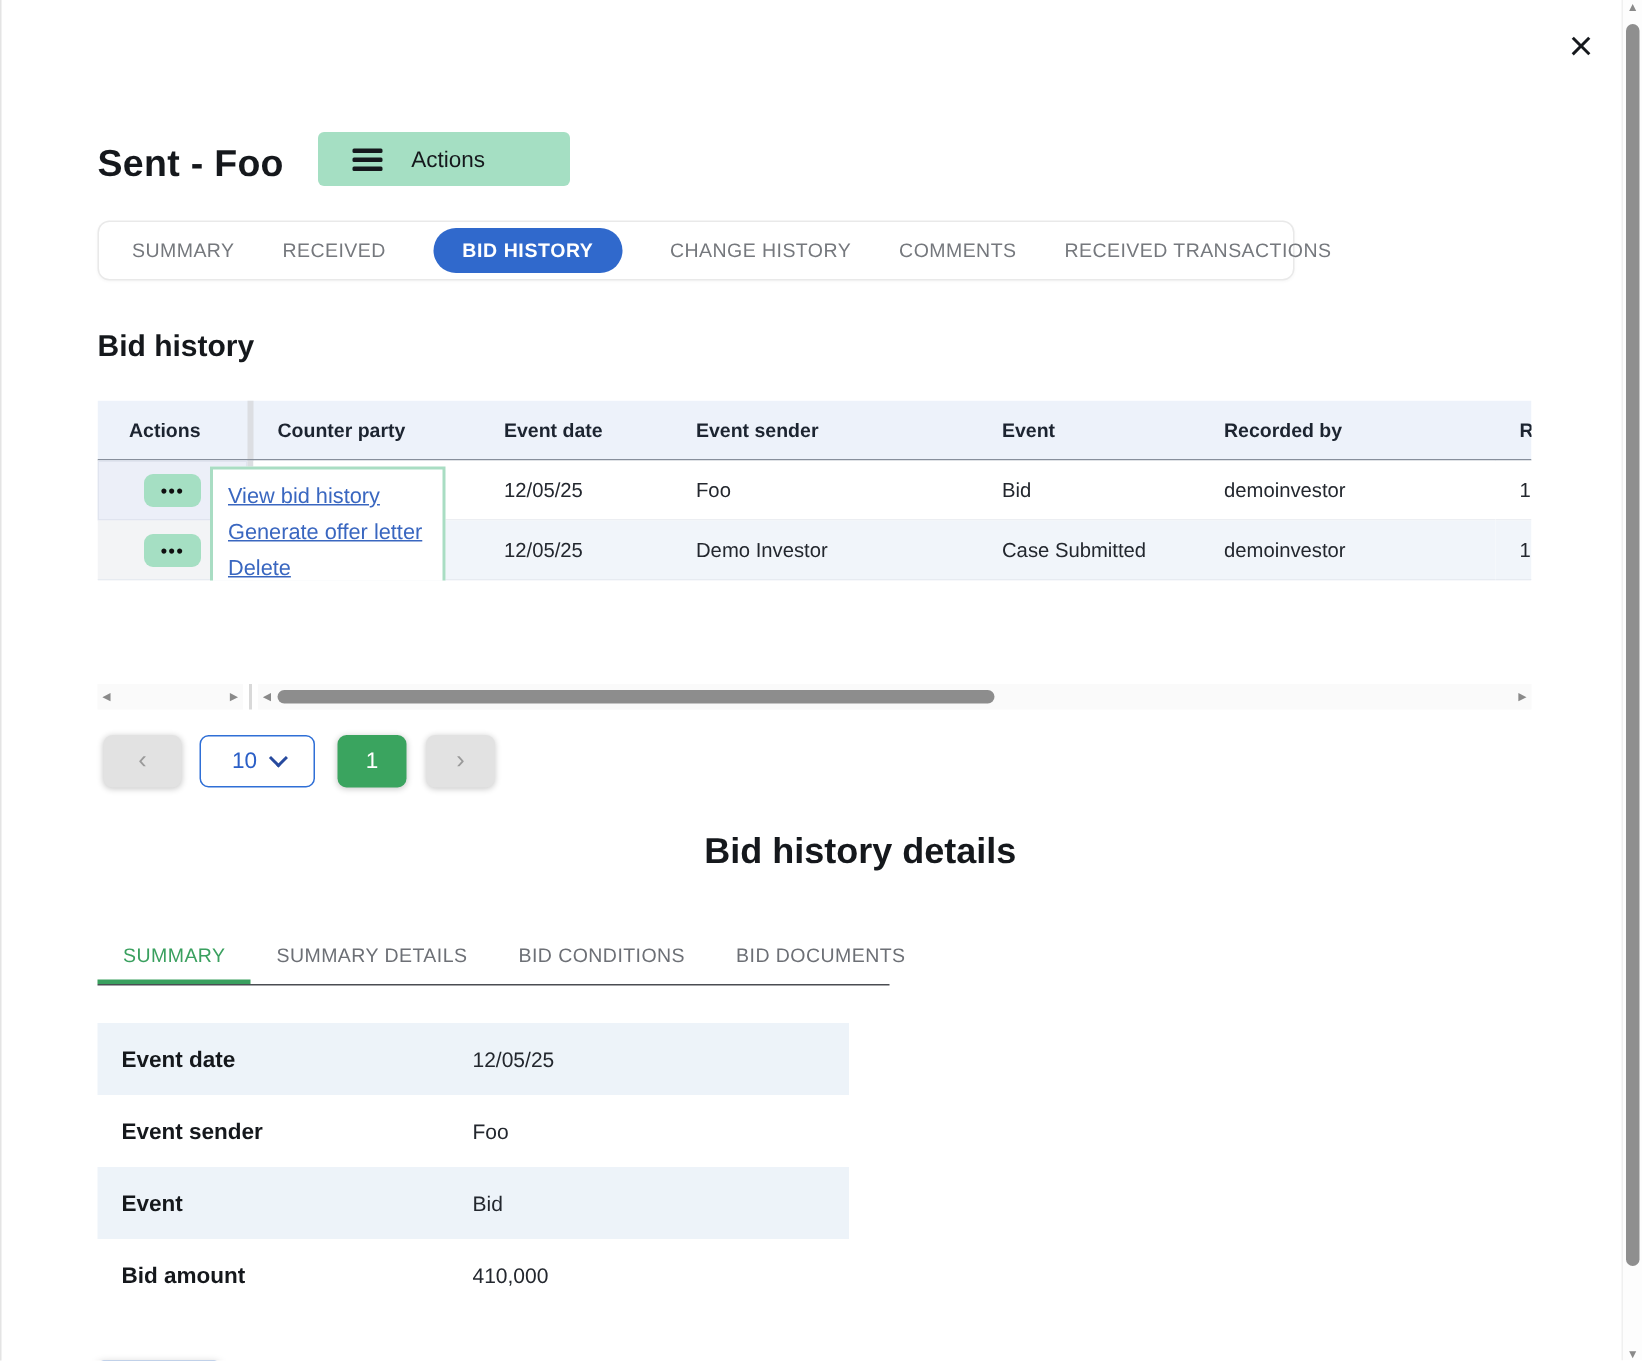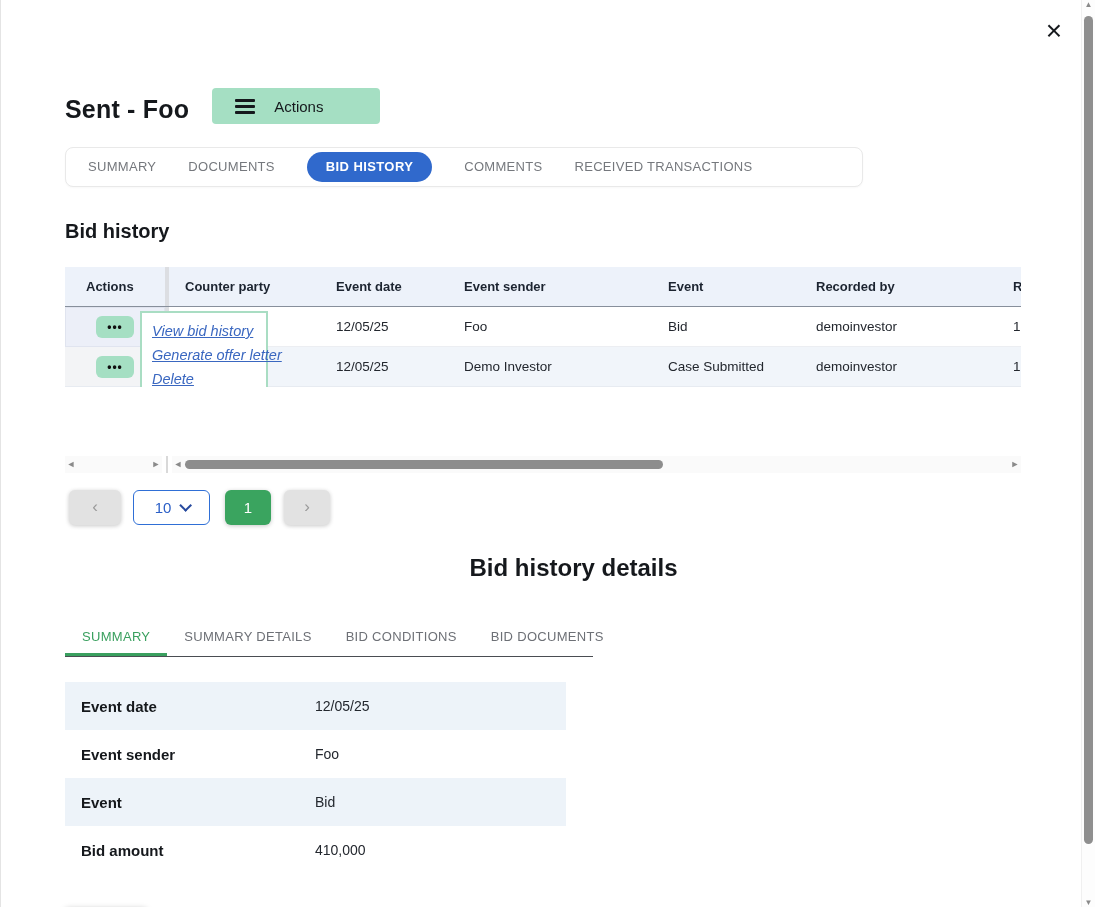--- a/index.html
+++ b/index.html
@@ -67,24 +67,23 @@
   .row-1 .actions-cell { background:#eceff8 !important; border:1px solid #e0e4ef; }
   .row-2 .actions-cell { background:#f3f4f6 !important; }
   .dots-btn {
     width:38px; height:22px; background:#a5dfc3; border:none; border-radius:6px;
     font-size:12px; font-weight:bold; color:#101010; letter-spacing:1px;
     cursor:pointer; line-height:20px;
   }
 
   
   .row-menu {
-    position:absolute; left:75px; top:44px; width:128px;
+    position:absolute; left:75px; top:44px; width:157px;
     background:#ffffff; border:2px solid #a9ddc3; z-index:6;
     padding:6px 0 8px 10px;
-    font-style:italic;
   }
   .row-menu a {
     display:block; font-size:14.5px; color:#3a67c0; text-decoration:underline;
     padding:4px 0; cursor:pointer; white-space:nowrap;
   }
 
   
   .hscroll-row { margin-top:69px; display:flex; align-items:center; height:17px; width:956px; }
   .hs-track { height:17px; background:#fafafa; position:relative; display:flex; align-items:center; }
   .hs-track.mini { width:97px; }
@@ -174,22 +173,23 @@
           <i></i>
           <i></i>
           <i></i>
         </span>
       <span>Actions</span>
     </button>
   </div>
 
   <div class="main-tabs">
     <div class="tab">SUMMARY</div>
-    <div class="tab">DOCUMENTS</div>
+    <div class="tab">RECEIVED</div>
     <div class="tab active">BID HISTORY</div>
+    <div class="tab">CHANGE HISTORY</div>
     <div class="tab">COMMENTS</div>
     <div class="tab">RECEIVED TRANSACTIONS</div>
   </div>
 
   <h2 class="section-heading">Bid history</h2>
 
   <div class="table-wrap">
     <div class="trow thead">
       <div class="th first">Actions</div>
       <div class="col-div"></div>

